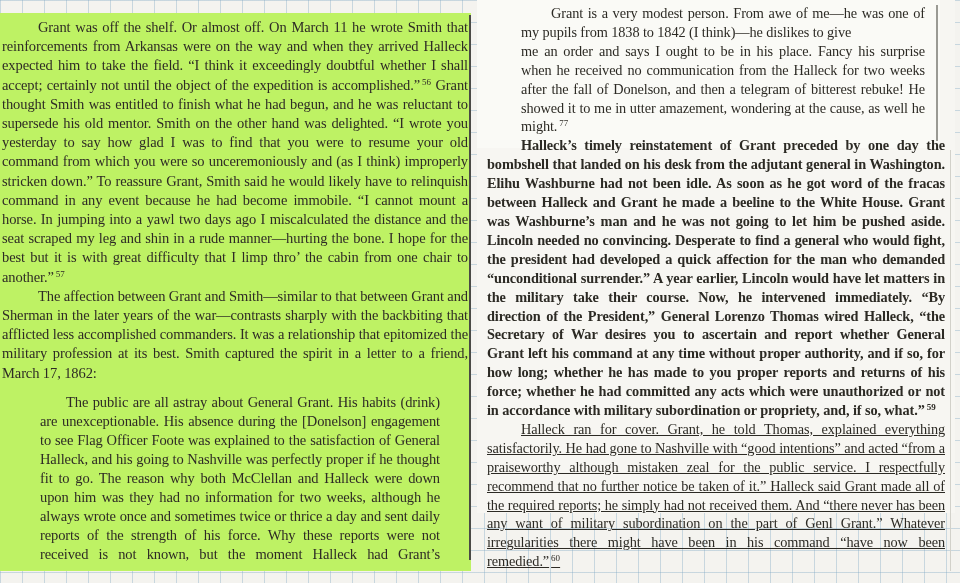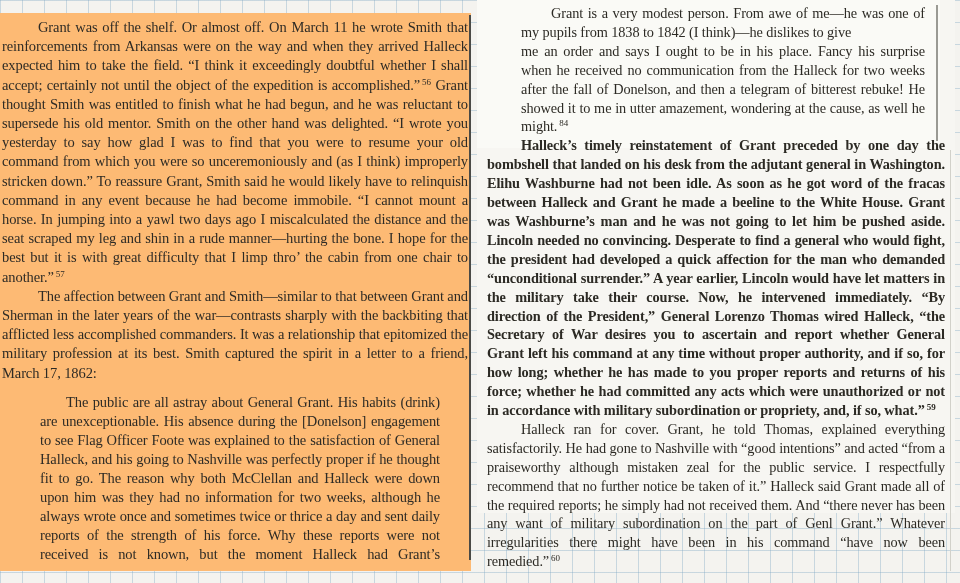--- a/index.html
+++ b/index.html
@@ -10,21 +10,21 @@
   }
   .grid-bg {
     position:absolute; inset:0;
     background-image:
       repeating-linear-gradient(to right,  rgba(128,168,196,0.38) 0 1px, transparent 1px 22px),
       repeating-linear-gradient(to bottom, rgba(128,168,196,0.38) 0 1px, transparent 1px 22px);
   }
   
   .left-page {
     position:absolute; left:0; top:13px; width:471px; height:558px;
-    background:#fdba74;
+    background:#bef264;
   }
   .left-text {
     position:absolute; left:2px; top:5px; width:466px;
     color:#2e2b25; font-size:14.5px; line-height:19.2px;
     text-align:justify; letter-spacing:-0.1px; overflow:hidden; max-height:550px;
   }
   p.para { margin:0; }
   .indent { text-indent:36px; }
   .bquote {
     margin:10px 28px 0 38px;
@@ -42,21 +42,21 @@
   }
   .right-text {
     position:absolute; left:10px; top:4px; width:458px;
     color:#2c2a24; font-size:14.3px; line-height:18.9px;
     text-align:justify; letter-spacing:-0.1px; overflow:hidden; max-height:566px;
   }
   .rquote { margin:0 20px 0 34px; }
   .rq-first { margin:0; text-indent:30px; }
   .rq-cont  { margin:17px 0 0 0; }
   .r-para1  { margin-top:13px; text-indent:34px;font-weight:bold; }
-  .r-para2  { margin-top:0;   text-indent:34px; }
+  .r-para2  { margin-top:0;   text-indent:34px;text-decoration:underline; }
   
   sup.fn {
     font-size:9px; line-height:0; vertical-align:baseline;
     position:relative; top:-5px; margin-left:2px; letter-spacing:0;
   }
   
   .edge-dark  { position:absolute; left:469px; top:15px;  width:2px; height:545px; background:#4a4a46; }
   .edge-gray  { position:absolute; left:936px; top:5px;   width:2px; height:136px; background:#9a9a94; }
   .edge-faint { position:absolute; left:950px; top:150px; width:1px; height:421px; background:#d2d1ca; }
 </style>
@@ -72,21 +72,21 @@
       <p class="para indent">The affection between Grant and Smith—similar to that between Grant and Sherman in the later years of the war—contrasts sharply with the backbiting that afflicted less accomplished commanders. It was a relationship that epitomized the military profession at its best. Smith captured the spirit in a letter to a friend, March 17, 1862:</p>
       <div class="bquote">The public are all astray about General Grant. His habits (drink) are unexceptionable. His absence during the [Donelson] engagement to see Flag Officer Foote was explained to the satisfaction of General Halleck, and his going to Nashville was perfectly proper if he thought fit to go. The reason why both McClellan and Halleck were down upon him was they had no information for two weeks, although he always wrote once and sometimes twice or thrice a day and sent daily reports of the strength of his force. Why these reports were not received is not known, but the moment Halleck had Grant’s explanation he was restored to command.</div>
     </div>
   </div>
 
   <div class="right-page">
     <div class="right-frag-top"></div>
     <div class="right-text">
       <div class="rquote">
         <p class="para rq-first">Grant is a very modest person. From awe of me—he was one of my pupils from 1838 to 1842 (I think)—he dislikes to give</p>
-        <p class="para rq-cont"><span>me an order and says I ought to be in his place. Fancy his surprise when he received no communication from the Halleck for two weeks after the fall of Donelson, and then a telegram of bitterest rebuke! He showed it to me in utter amazement, wondering at the cause, as well he might.</span><sup class="fn">84</sup></p>
+        <p class="para rq-cont"><span>me an order and says I ought to be in his place. Fancy his surprise when he received no communication from the Halleck for two weeks after the fall of Donelson, and then a telegram of bitterest rebuke! He showed it to me in utter amazement, wondering at the cause, as well he might.</span><sup class="fn">77</sup></p>
       </div>
       <p class="para r-para1"><span>Halleck’s timely reinstatement of Grant preceded by one day the bombshell that landed on his desk from the adjutant general in Washington. Elihu Washburne had not been idle. As soon as he got word of the fracas between Halleck and Grant he made a beeline to the White House. Grant was Washburne’s man and he was not going to let him be pushed aside. Lincoln needed no convincing. Desperate to find a general who would fight, the president had developed a quick affection for the man who demanded “unconditional surrender.” A year earlier, Lincoln would have let matters in the military take their course. Now, he intervened immediately. “By direction of the President,” General Lorenzo Thomas wired Halleck, “the Secretary of War desires you to ascertain and report whether General Grant left his command at any time without proper authority, and if so, for how long; whether he has made to you proper reports and returns of his force; whether he had committed any acts which were unauthorized or not in accordance with military subordination or propriety, and, if so, what.”</span><sup class="fn">59</sup></p>
       <p class="para r-para2"><span>Halleck ran for cover. Grant, he told Thomas, explained everything satisfactorily. He had gone to Nashville with “good intentions” and acted “from a praiseworthy although mistaken zeal for the public service. I respectfully recommend that no further notice be taken of it.” Halleck said Grant made all of the required reports; he simply had not received them. And “there never has been any want of military subordination on the part of Genl Grant.” Whatever irregularities there might have been in his command “have now been remedied.”</span><sup class="fn">60</sup></p>
     </div>
   </div>
 
   <div class="edge-dark"></div>
   <div class="edge-gray"></div>
   <div class="edge-faint"></div>
 </div>

